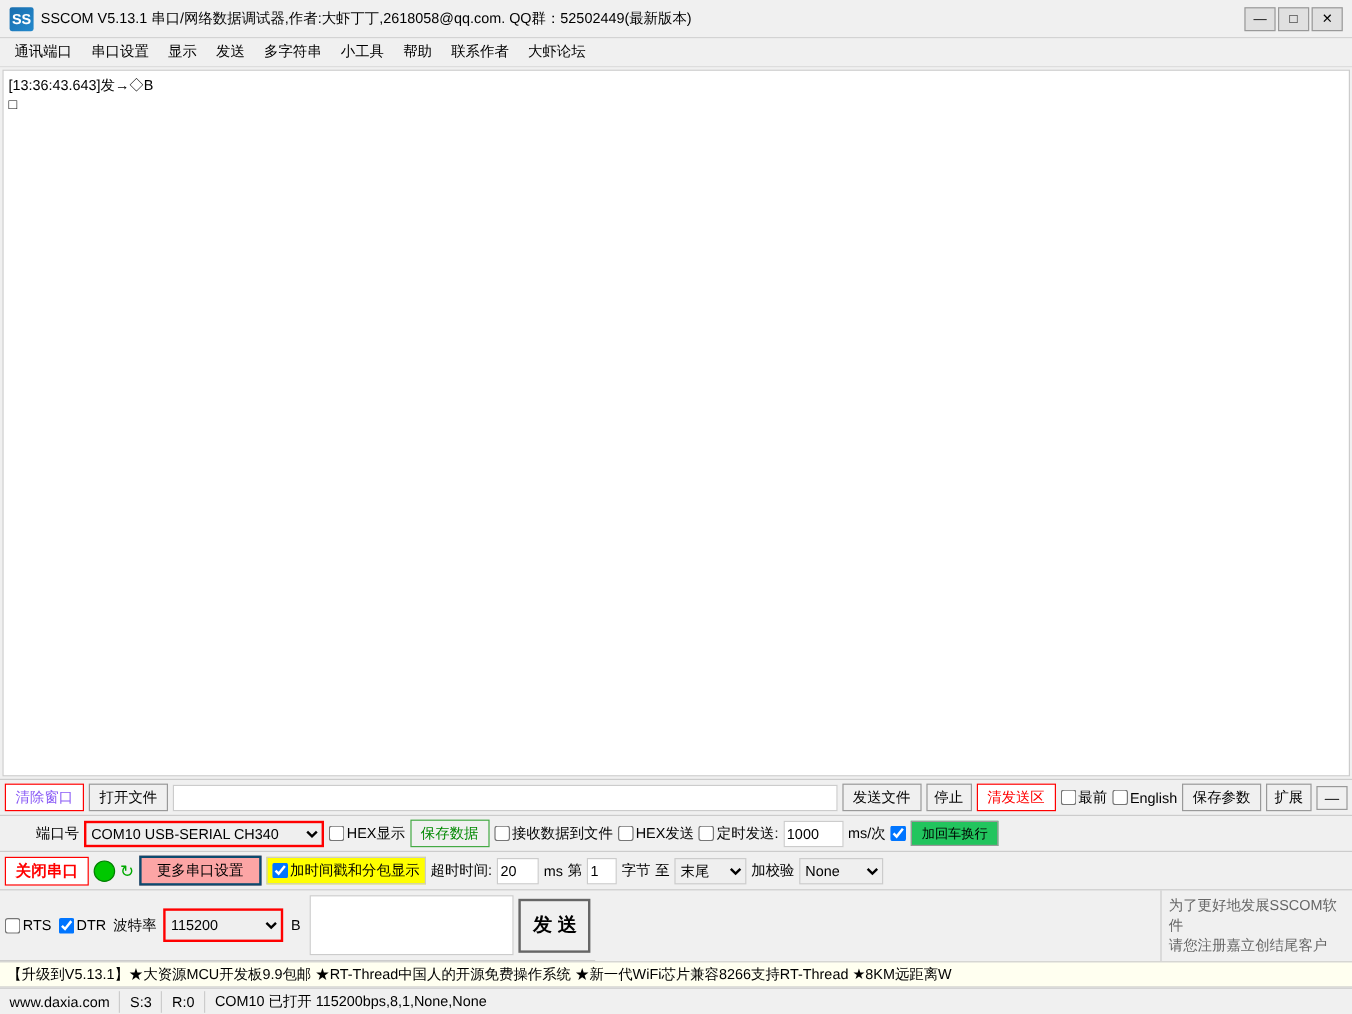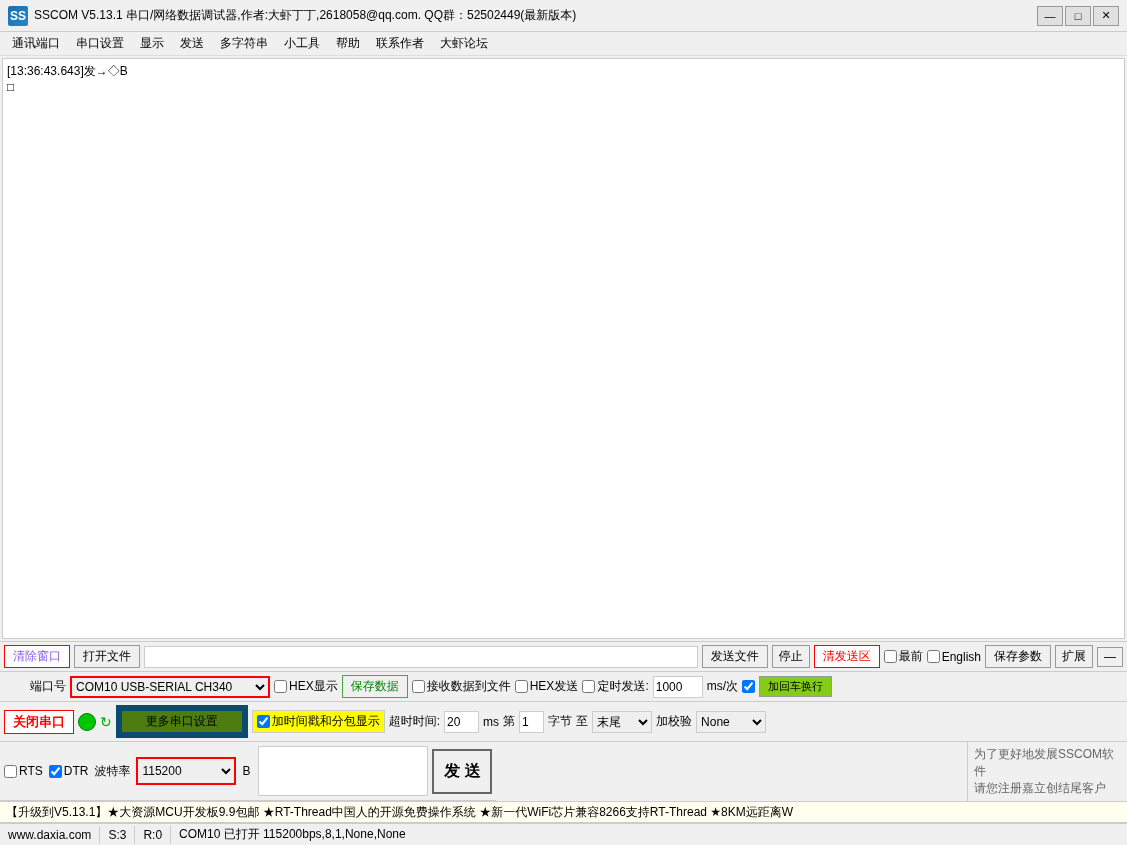--- a/index.html
+++ b/index.html
@@ -185,21 +185,21 @@
     .checkbox-hex-send { display: flex; align-items: center; gap: 2px; }
     .checkbox-timed { display: flex; align-items: center; gap: 2px; }
     .input-interval {
       width: 50px; height: 22px;
       border: 1px solid #ccc;
       padding: 2px;
     }
     .label-ms { white-space: nowrap; }
     .checkbox-crlf { display: flex; align-items: center; gap: 2px; }
     .btn-crlf {
-      background: #84cc16;
+      background: #22c55e;
       border: 1px solid #999;
       padding: 2px 8px;
       cursor: pointer;
       font-size: 11px;
     }
 
     
     .toolbar-row3 {
       display: flex;
       align-items: center;
@@ -222,23 +222,23 @@
       border-radius: 50%;
       border: 1px solid #008000;
       display: inline-block;
     }
     .icon-refresh {
       color: #00aa00;
       cursor: pointer;
       font-size: 14px;
     }
     .btn-more-settings2 {
-      background: #4d7c0f;
-      border: 6px solid #0c4a6e;
-      padding: 2px 24px;
+      background: #fca5a5;
+      border: 2px solid #0c4a6e;
+      padding: 2px 13px;
       cursor: pointer;
     }
     .checkbox-timestamp {
       display: flex; align-items: center; gap: 2px;
       background: #ffff00;
       padding: 2px 4px;
       border: 1px solid #ccc;
     }
     .label-timeout { white-space: nowrap; }
     .input-timeout {

